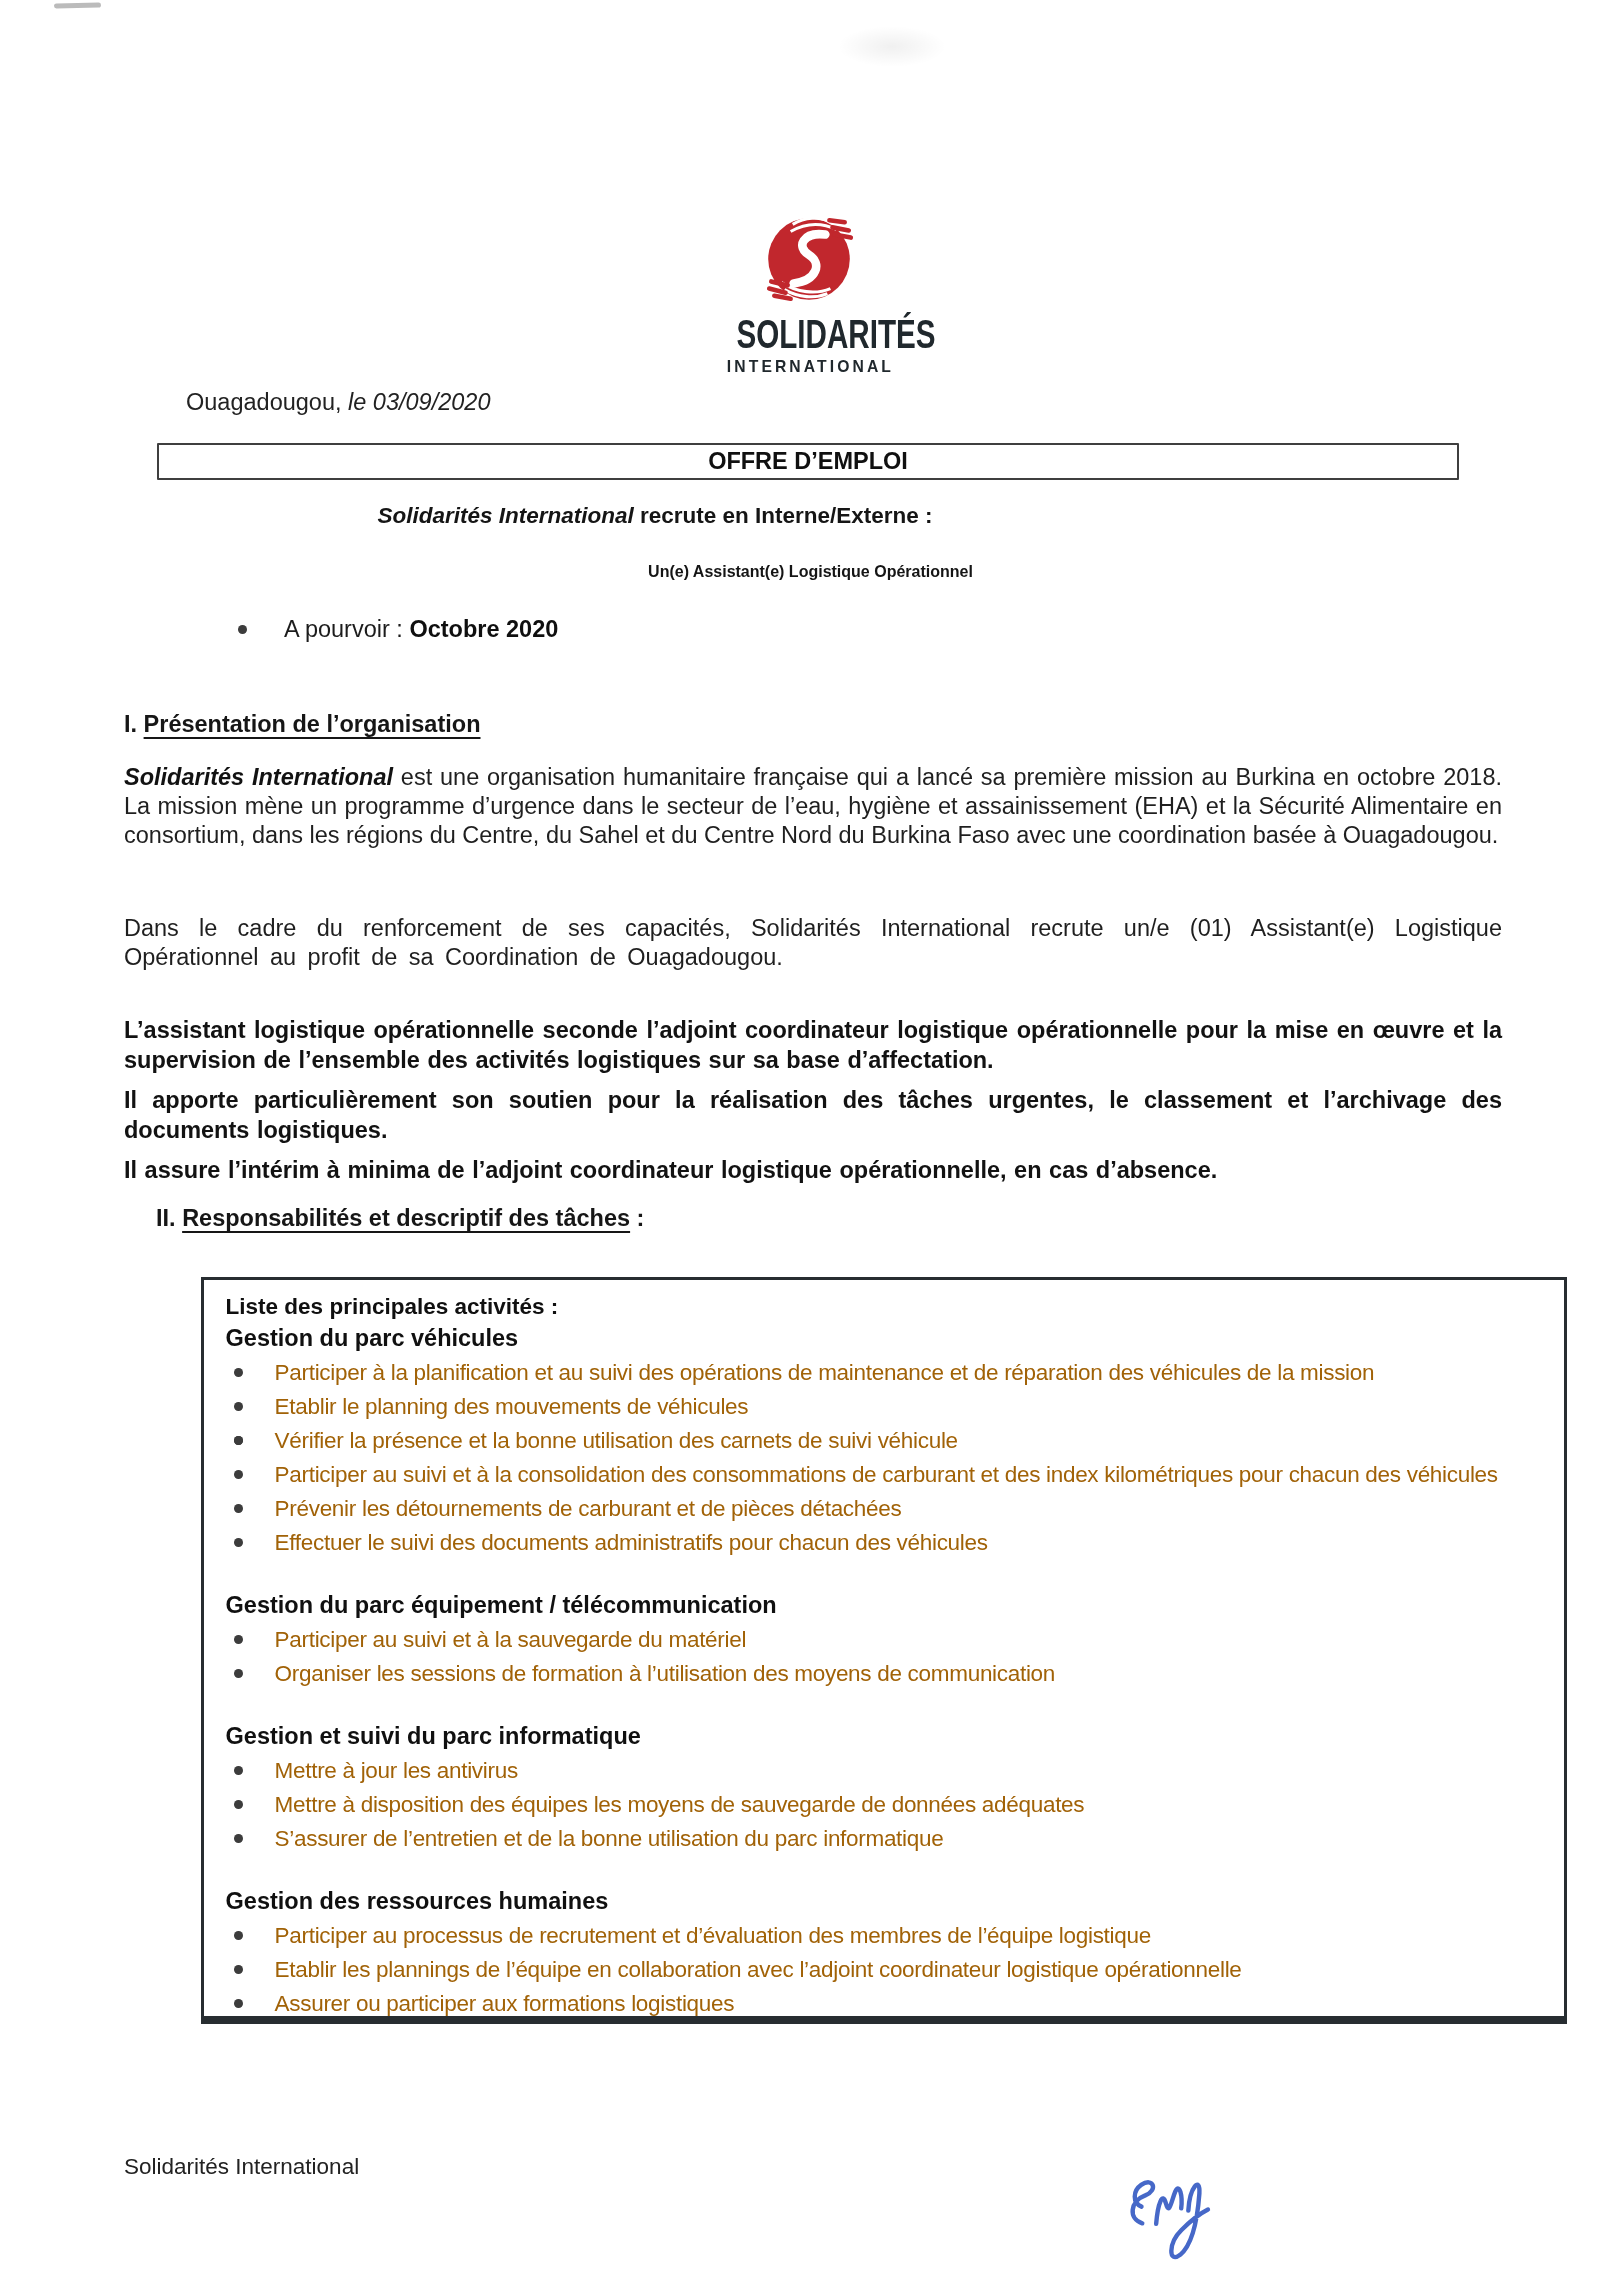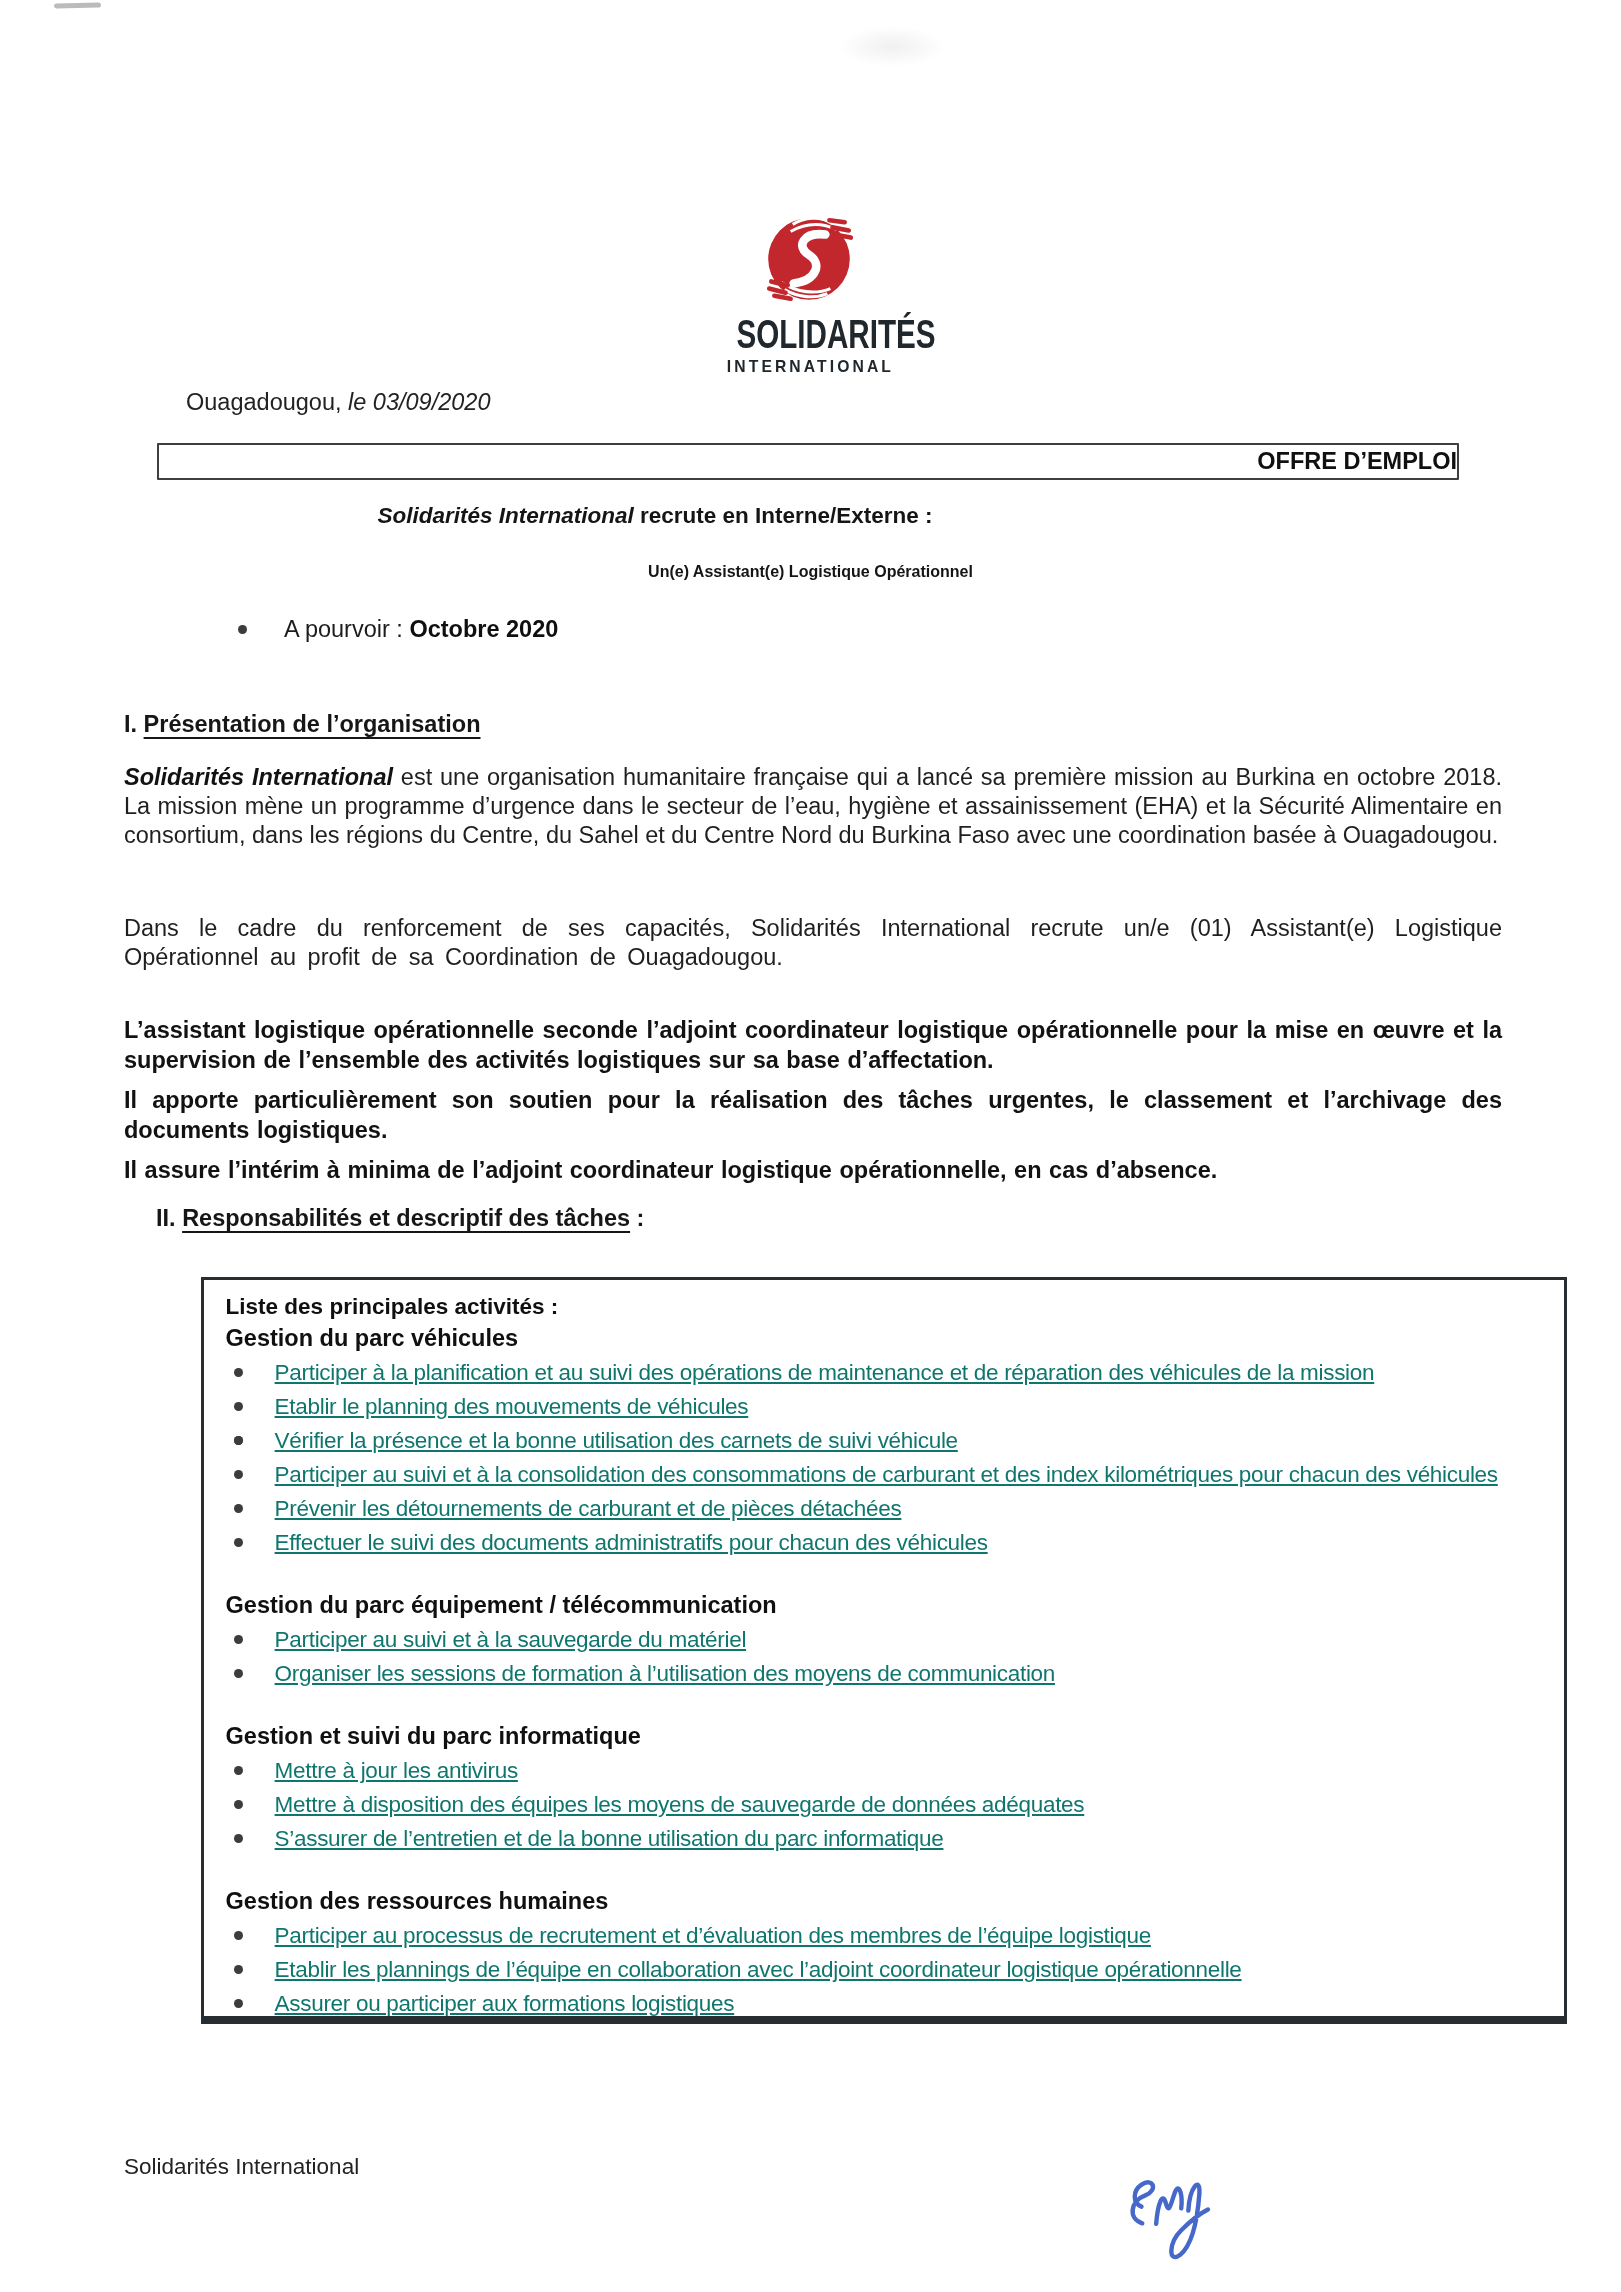--- a/index.html
+++ b/index.html
@@ -39,21 +39,21 @@
   
   .date-line { left: 186px; top: 389px; font-size: 23.5px; color: #222; }
   .date-line .date-italic { font-style: italic; }
 
   
   .offer-box {
     left: 157px; top: 443px; width: 1302px; height: 37px;
     border: 2px solid #3f3f3f; box-sizing: border-box; border-radius: 1px;
   }
   .offer-box .offer-label {
-    display: block; text-align: right; line-height: 33px;
+    display: block; text-align: center; line-height: 33px;
     font-size: 23.5px; font-weight: 700; color: #101010;
   }
 
   .recruit-line { left: 0; top: 503px; width: 1310px; text-align: center;
     font-size: 22.5px; font-weight: 700; color: #151515; }
   .recruit-line .org-italic { font-style: italic; }
 
   .job-title { left: 0; top: 563px; width: 1621px; text-align: center;
     font-size: 16px; font-weight: 700; color: #151515; }
 
@@ -92,21 +92,21 @@
     left: 201px; top: 1277px; width: 1366px; height: 747px;
     border: 3.9px solid #272d31; border-bottom-width: 8.8px;
     box-sizing: border-box; padding: 11.8px 25.5px 0 21.6px; background: #fff;
   }
   .act-title { font-size: 22.5px; font-weight: 700; line-height: 29px; color: #101010; }
   .act-section-title { font-size: 23.5px; font-weight: 700; line-height: 35px;
     margin-top: 28px; color: #101010; }
   .act-section-title.first { margin-top: 0; }
   .act-box ul { margin: 0; padding: 0; list-style: none; }
   .act-box li { position: relative; padding-left: 49px; font-size: 22.5px;
-    letter-spacing: -0.3px; line-height: 34px; text-align: justify; color: #0f766e; text-decoration: underline; }
+    letter-spacing: -0.3px; line-height: 34px; text-align: justify; color: #a16207; }
   .act-box li .dot { left: 8.8px; top: 12.7px; }
 
   
   .footer-text { left: 124px; top: 2154px; font-size: 22.5px; color: #222; }
   .signature { left: 1122px; top: 2154px; transform: rotate(-6deg); }
 </style>
 </head>
 <body>
 
 <div class="abs artifact-dash"></div>

